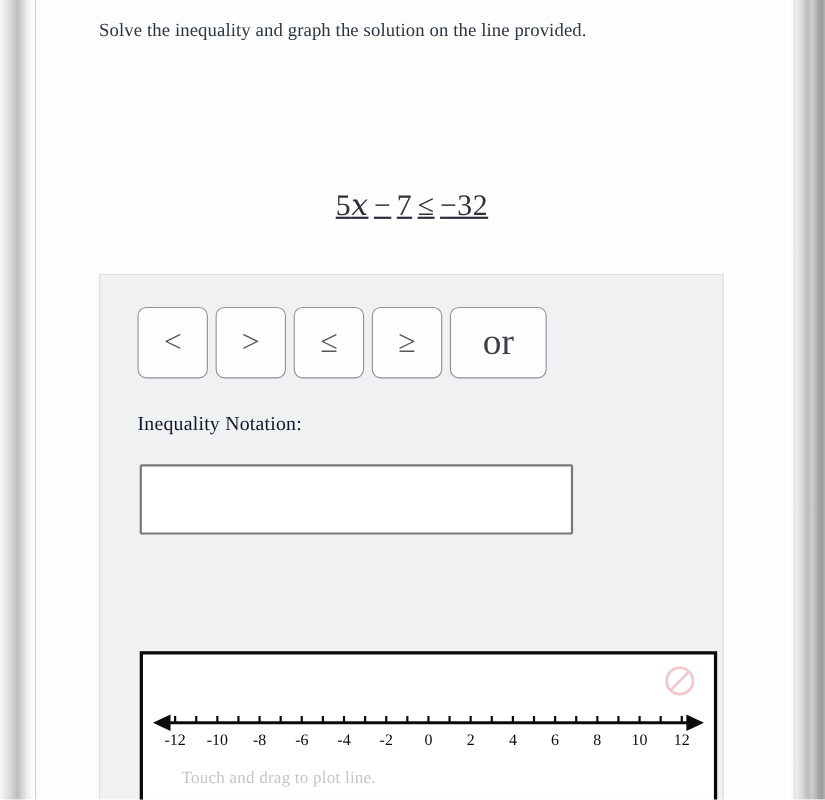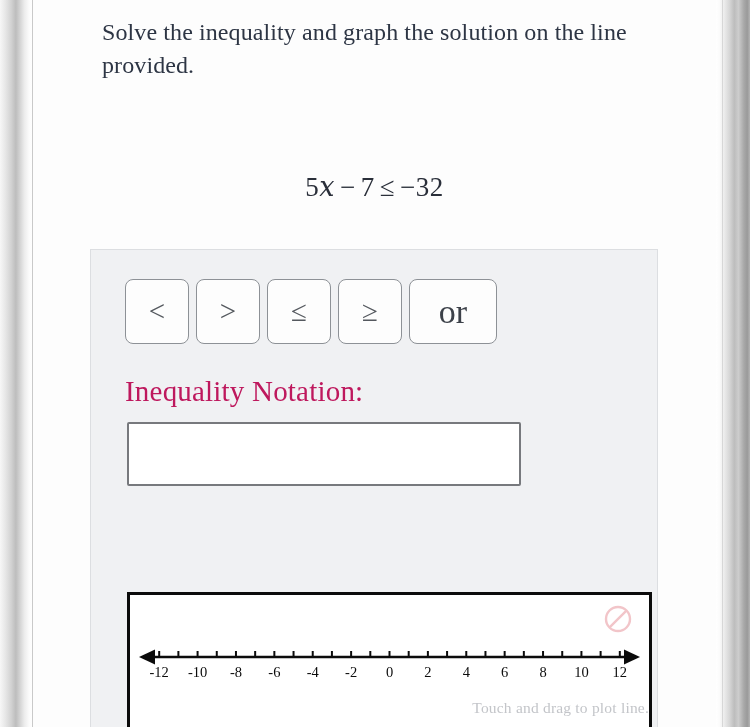--- a/index.html
+++ b/index.html
@@ -51,38 +51,39 @@
   .page {
     position: absolute;
     left: 33px; top: 0;
     width: 683px; height: 727px;
     background: #fdfdfd;
   }
 
   
   .prompt {
     position: absolute;
-    left: 69px; top: 16px;
+    left: 57px; top: 16px;
     width: 552px;
-    font-size: 24px;
+    font-size: 17px;
     line-height: 1.38;
     color: #2d3544;
     letter-spacing: .1px;
   }
 
   
   .equation {
     position: absolute;
     left: 0; top: 171px;
     width: 683px;
     text-align: center;
     font-size: 27px;
     color: #2a2f3a;
     font-family: "Liberation Serif", "DejaVu Serif", serif;
     letter-spacing: .5px;
+    text-decoration: underline;
   }
   .equation .var {
     font-style: italic;
     font-family: "DejaVu Serif", "Liberation Serif", serif;
   }
   .equation .op { padding: 0 5px; }
 
   
   .panel {
     position: absolute;
@@ -116,22 +117,22 @@
   }
   .key.wide {
     width: 88px;
     font-size: 34px;
     color: #3c4149;
   }
 
   
   .field-label {
     position: absolute;
-    font-size: 29px;
-    color: #be185d;
+    font-size: 18px;
+    color: #0f172a;
     letter-spacing: .2px;
   }
   .label-notation { left: 34px; top: 125px; }
   .label-numline  { left: 34px; top: 300px; }
 
   
   .answer-input {
     position: absolute;
     left: 36px; top: 172px;
     width: 394px; height: 64px;
@@ -160,24 +161,25 @@
     width: 30px; height: 30px;
     cursor: pointer;
   }
   .nl-clear svg { display: block; }
 
   .nl-axis { position: absolute; left: 0; top: 49px; width: 519px; height: 46px; }
   .nl-hint {
     position: absolute;
     left: 0; top: 104px;
     width: 519px;
-    text-align: right;
+    text-align: left;
     font-size: 15.5px;
     color: #c3c5c9;
     letter-spacing: .2px;
+    padding-left: 35px;
   }
 </style>
 </head>
 <body>
 
 <div id="screen">
 
   <div class="edge-left"></div>
   <div class="edge-left-line"></div>
 

